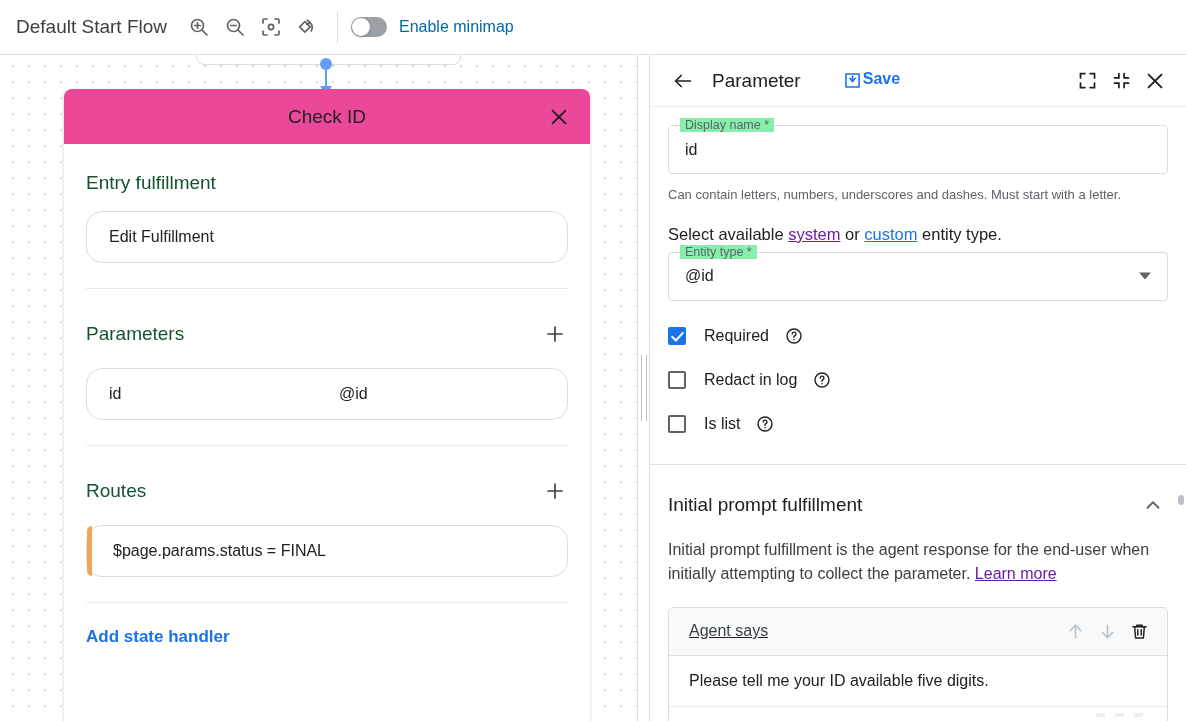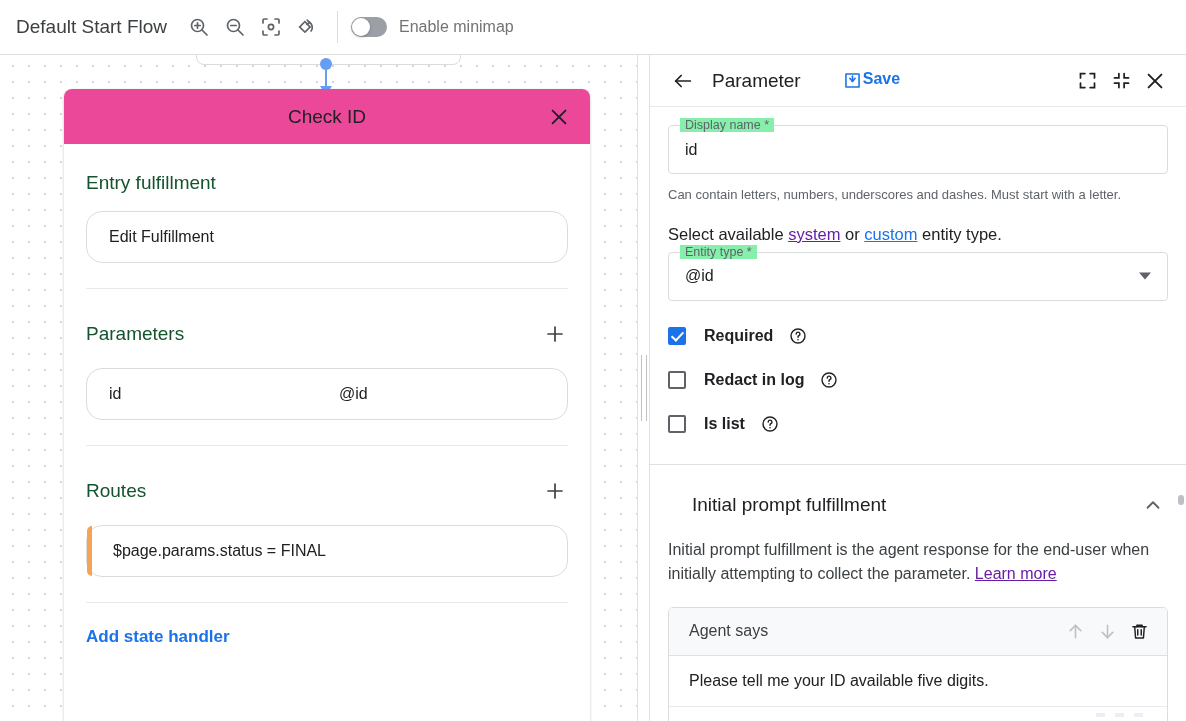--- a/index.html
+++ b/index.html
@@ -43,21 +43,21 @@
     background: #9aa0a6; position: relative; cursor: pointer;
     flex: 0 0 auto;
   }
   .switch .knob {
     position: absolute; left: 1px; top: 1px;
     width: 18px; height: 18px; border-radius: 50%;
     background: #ffffff;
     box-shadow: 0 1px 3px rgba(60,64,67,.35);
   }
   #minimap-label {
-    font-size: 16px; color: #737373; margin-left: 12px; white-space: nowrap;
+    font-size: 16px; color: #0369a1; margin-left: 12px; white-space: nowrap;
   }
 
   
   #canvas {
     position: absolute; left: 0; top: 55px;
     width: 637px; height: 666px;
     background-color: #ffffff;
     background-image: radial-gradient(circle, #d3d5d9 1px, transparent 1.1px);
     background-size: 16px 16px;
     background-position: 5px 3px;
@@ -249,21 +249,20 @@
     font-size: 16.5px; color: #202124;
   }
   a.lnk { cursor: pointer; text-decoration: underline; }
   a.lnk.visited { color: #681da8; }
   a.lnk.unvisited { color: #1a73e8; }
 
   
   .cb-row {
     display: flex; align-items: center;
     margin-top: 26px;
-    font-weight: bold;
   }
   .cb-row:first-of-type { margin-top: 38px; }
   .cbox {
     width: 18px; height: 18px; border-radius: 2px;
     border: 2px solid #5f6368; background: #fff;
     flex: 0 0 auto; cursor: pointer;
     position: relative;
   }
   .cbox.on { background: #1a73e8; border-color: #1a73e8; }
   .cbox.on::after {
@@ -282,41 +281,42 @@
 
   .thick-div {
     margin-top: 31px;
     border-top: 1px solid #e0e0e0;
   }
 
   .collapse-head {
     display: flex; align-items: center; justify-content: space-between;
     margin-top: 25px;
   }
-  .collapse-title { font-size: 19px; color: #202124; margin-left: 24px; }
+  .collapse-title { font-size: 19px; color: #202124; }
   .chev {
     width: 30px; height: 30px;
     display: flex; align-items: center; justify-content: center;
     cursor: pointer; color: #5f6368;
   }
   .desc {
     margin-top: 18px;
     font-size: 16px; color: #3c4043; line-height: 1.5;
   }
 
   .agent-card {
     margin-top: 21px;
     border: 1px solid #dadce0; border-radius: 5px;
     overflow: hidden;
   }
   .agent-head {
     height: 48px; background: #f8f9fa;
     border-bottom: 1px solid #e0e0e0;
     display: flex; align-items: center;
     padding: 0 12px 0 20px;
+    text-decoration: underline;
   }
   .agent-head-title { font-size: 16px; color: #3c4043; flex: 1 1 auto; }
   .ah-icon {
     width: 32px; height: 32px; border-radius: 50%;
     display: flex; align-items: center; justify-content: center;
     cursor: pointer;
   }
   .agent-msg {
     padding: 16px 20px;
     font-size: 16px; color: #202124;

